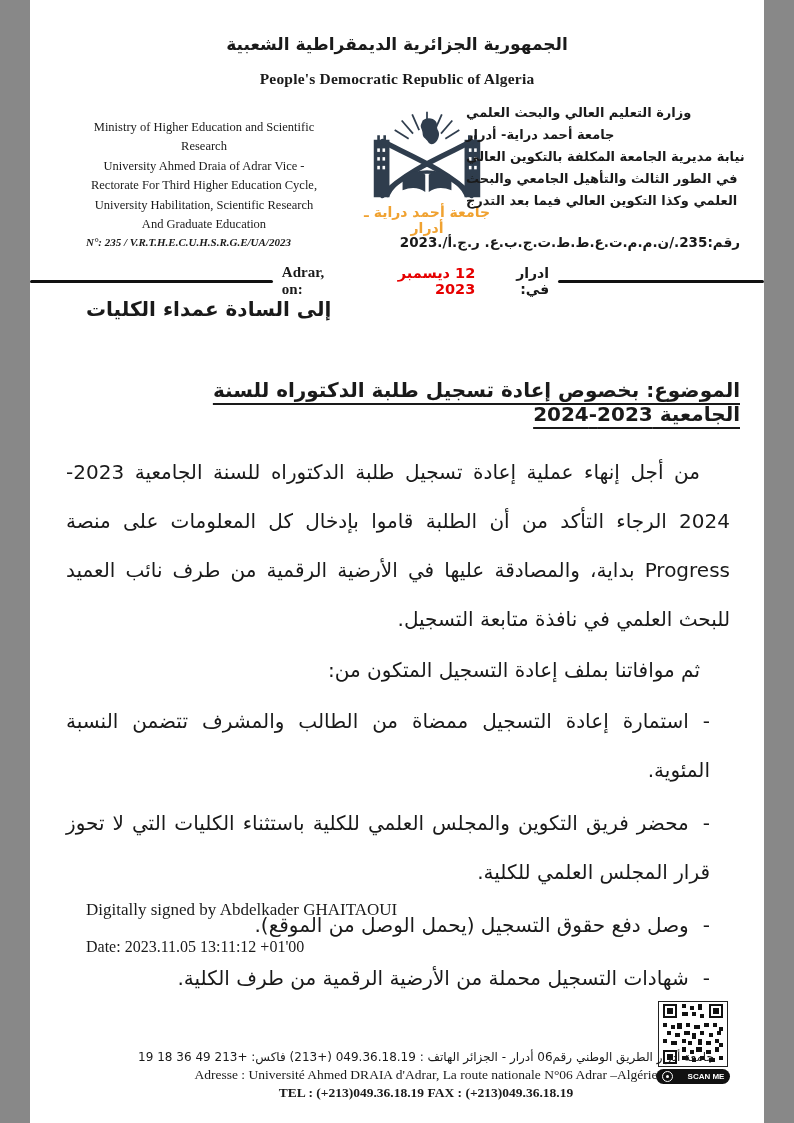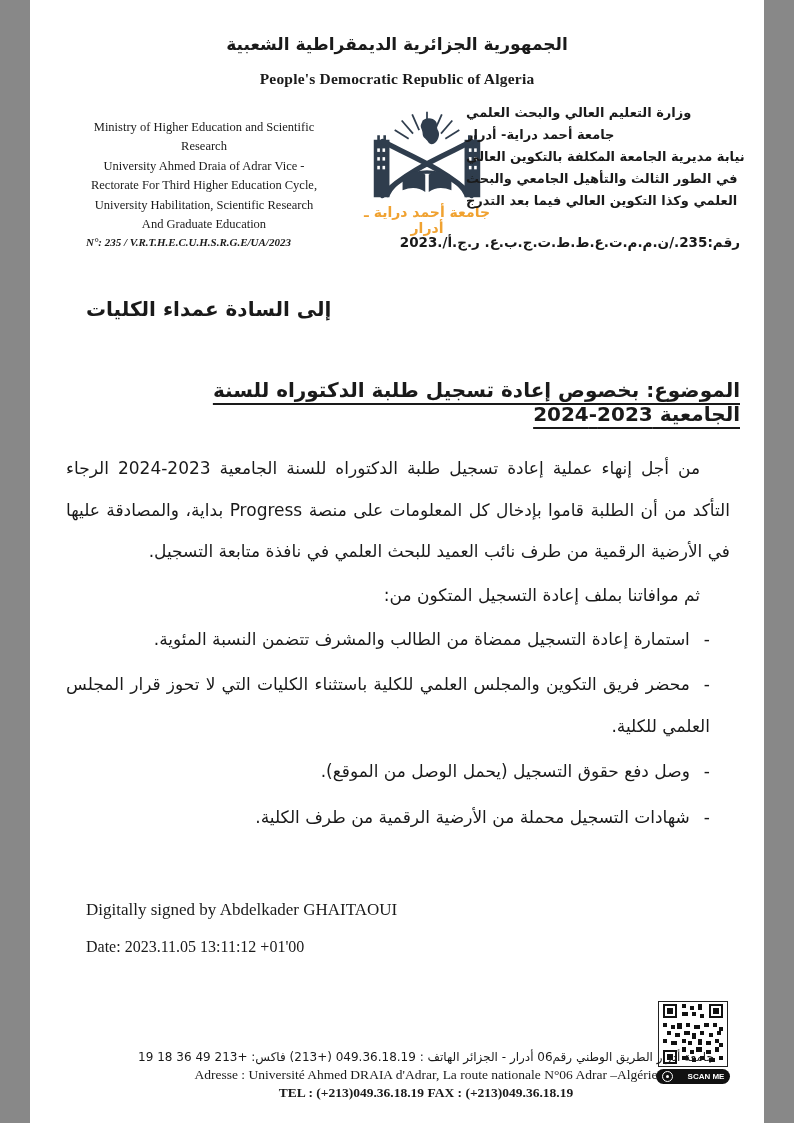--- a/index.html
+++ b/index.html
@@ -41,21 +41,21 @@
   .date-ar{font-weight:700;font-size:14px;}
 
   
   .recipient{position:absolute;top:297px;left:56px;font-size:20px;font-weight:700;
     text-underline-offset:5px;}
   .subject{position:absolute;top:378px;right:24px;left:120px;direction:rtl;
     font-size:20px;font-weight:700;text-decoration:underline;
     text-underline-offset:6px;text-align:right;}
 
   .body-text{position:absolute;top:448px;left:36px;right:34px;direction:rtl;
-    text-align:justify;font-size:17px;line-height:2.45;}
+    text-align:justify;font-size:20px;line-height:2.45;}
   .body-text p{margin:0;text-indent:30px;}
   .body-text .then{text-indent:30px;margin-top:2px;}
   .bullets{margin:2px 6px 0 0;padding:0 14px 0 0;list-style:none;}
   .bullets li{margin:0 0 4px 0;}
   .bullets li::before{content:"-";margin-left:14px;}
 
   
   .signature{position:absolute;top:890px;left:56px;font-size:17px;line-height:2.3;
     font-weight:500;}
   .signature .line2{font-size:16px;}
@@ -145,20 +145,27 @@
 
   <div class="right-block ar pre" dir="rtl">وزارة التعليم العالي والبحث العلمي
 جامعة أحمد دراية- أدرار
 نيابة مديرية الجامعة المكلفة بالتكوين العالي
 في الطور الثالث والتأهيل الجامعي والبحث
 العلمي وكذا التكوين العالي فيما بعد التدرج</div>
 
   <div class="ref-en">N°:  235 / V.R.T.H.E.C.U.H.S.R.G.E/UA/2023</div>
   <div class="ref-ar ar" dir="rtl">رقم:235./ن.م.م.ت.ع.ط.ط.ت.ج.ب.ع. ر.ج.أ/.2023</div>
 
+  <div class="date-row">
+    <span class="rule l"></span>
+    <span class="date-en">Adrar, on:</span>
+    <span class="date-red ar" dir="rtl">12 ديسمبر 2023</span>
+    <span class="date-ar ar" dir="rtl">ادرار في:</span>
+    <span class="rule r"></span>
+  </div>
 
   <div class="recipient ar" dir="rtl">إلى السادة عمداء الكليات</div>
 
   <div class="subject ar">الموضوع: بخصوص إعادة تسجيل طلبة الدكتوراه للسنة الجامعية 2023-2024</div>
 
   <div class="body-text ar">
     <p>من أجل إنهاء عملية إعادة تسجيل طلبة الدكتوراه للسنة الجامعية 2023-2024 الرجاء التأكد من أن الطلبة قاموا بإدخال كل المعلومات على منصة  Progress  بداية، والمصادقة عليها في الأرضية الرقمية من طرف نائب العميد للبحث العلمي في نافذة متابعة التسجيل.</p>
     <p class="then">ثم موافاتنا بملف إعادة التسجيل المتكون من:</p>
     <ul class="bullets">
       <li>استمارة إعادة التسجيل ممضاة من الطالب والمشرف تتضمن النسبة المئوية.</li>

